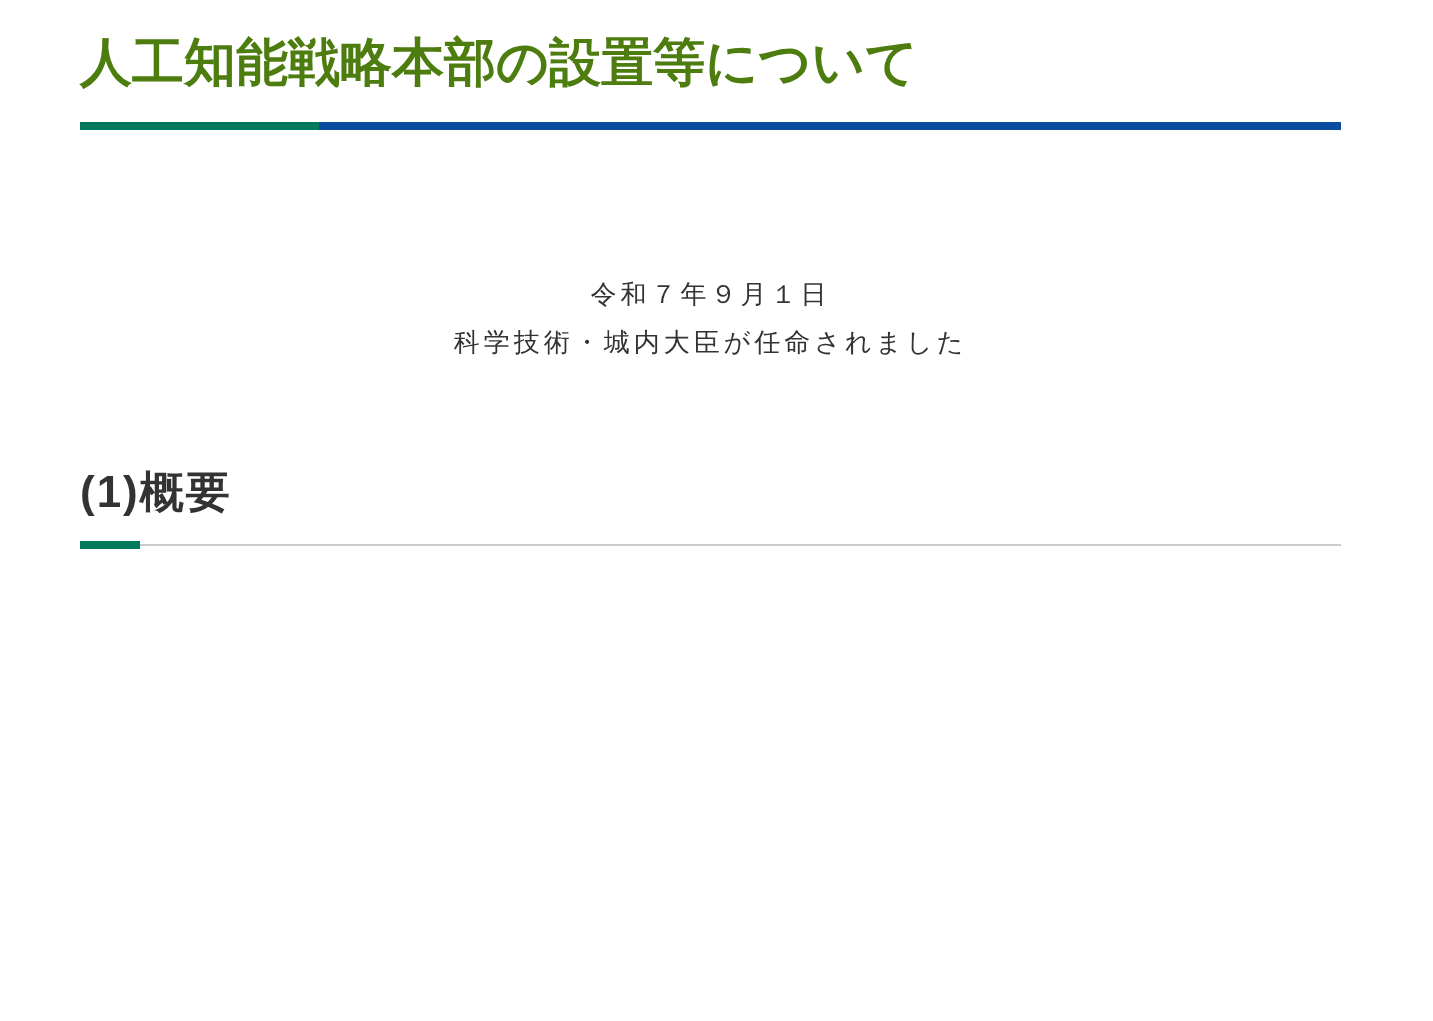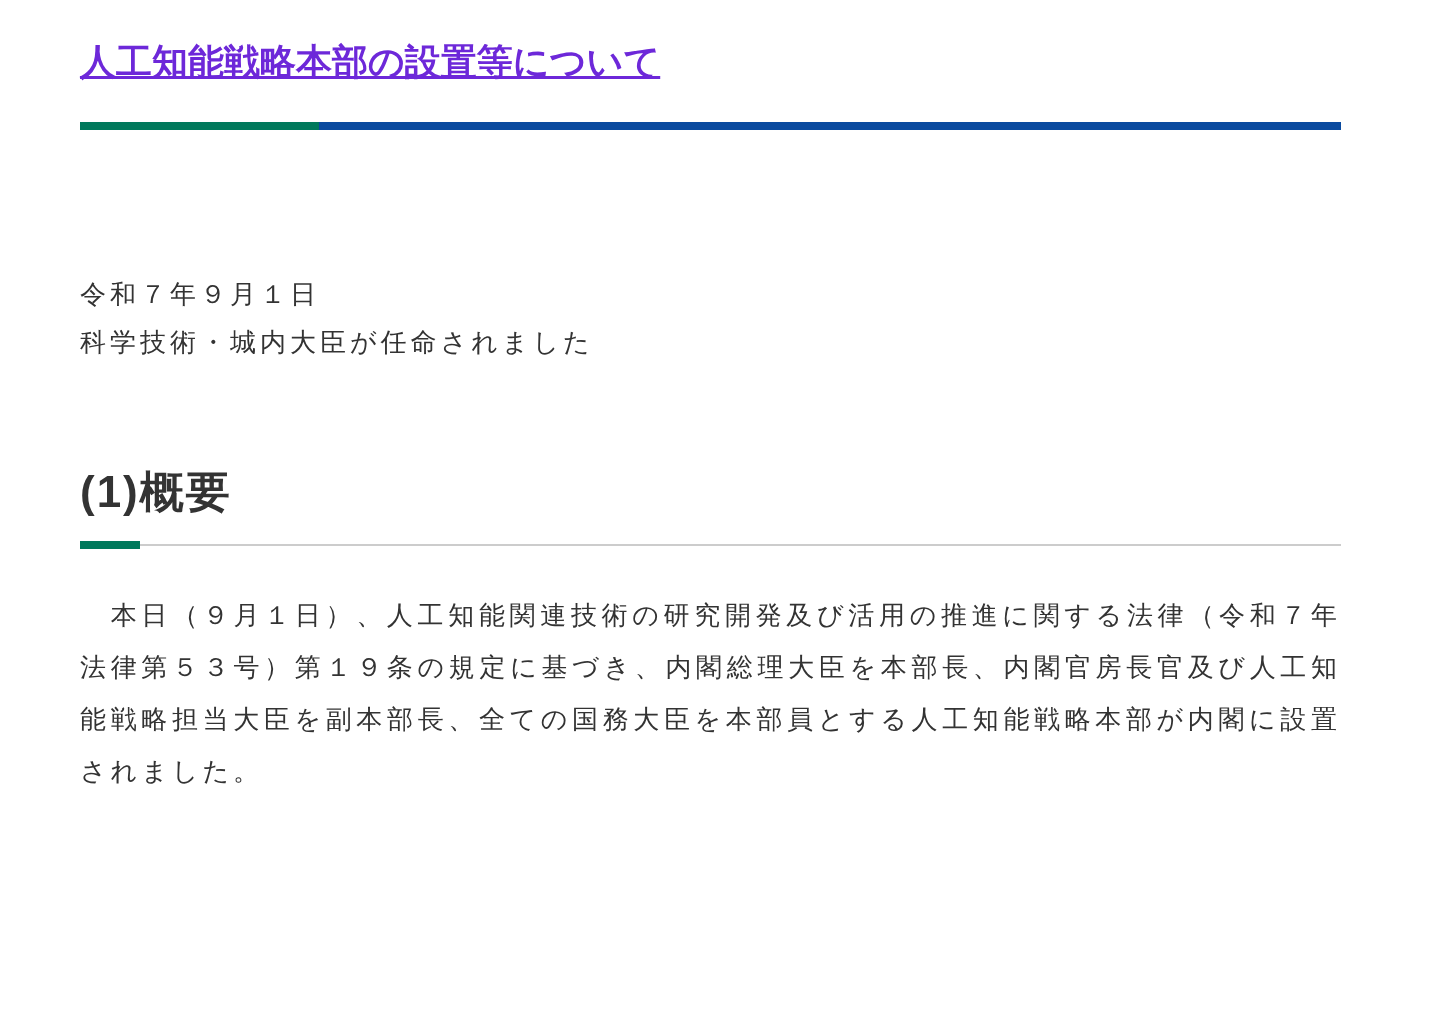--- a/index.html
+++ b/index.html
@@ -16,47 +16,46 @@
   }
   .container {
     box-sizing: border-box;
     width: 1433px;
     height: 1021px;
     padding: 32px 92px 0 80px;
   }
   
   h1.page-title {
     margin: 0;
-    font-size: 36px;
+    font-size: 52px;
     font-weight: bold;
     line-height: 60px;
     letter-spacing: 0px;
-    color: #6d28d9;
-    text-decoration: underline;
+    color: #4d7c0f;
   }
   
   .title-rule {
     display: flex;
     height: 8px;
     margin-top: 30px;
   }
   .title-rule .rule-green {
     width: 239px;
     height: 8px;
     background: #00795c;
   }
   .title-rule .rule-blue {
     flex: 1;
     height: 8px;
     background: #0a4a9f;
   }
   
   .meta {
     margin-top: 140px;
-    text-align: left;
+    text-align: center;
     font-size: 26px;
     letter-spacing: 4px;
     line-height: 48px;
     color: #333333;
   }
   
   h2.section-heading {
     margin: 100px 0 18px 0;
     font-size: 44px;
     font-weight: bold;
@@ -117,16 +116,15 @@
   </div>
 
   <h2 class="section-heading">(1)概要</h2>
 
   <div class="heading-rule">
     <span class="hr-gray"></span>
     <span class="hr-green"></span>
   </div>
 
   <div class="section-body">
-    <p>　本日（９月１日）、人工知能関連技術の研究開発及び活用の推進に関する法律（令和７年法律第５３号）第１９条の規定に基づき、内閣総理大臣を本部長、内閣官房長官及び人工知能戦略担当大臣を副本部長、全ての国務大臣を本部員とする人工知能戦略本部が内閣に設置されました。</p>
   </div>
 
 </div>
 
 </body></html>

